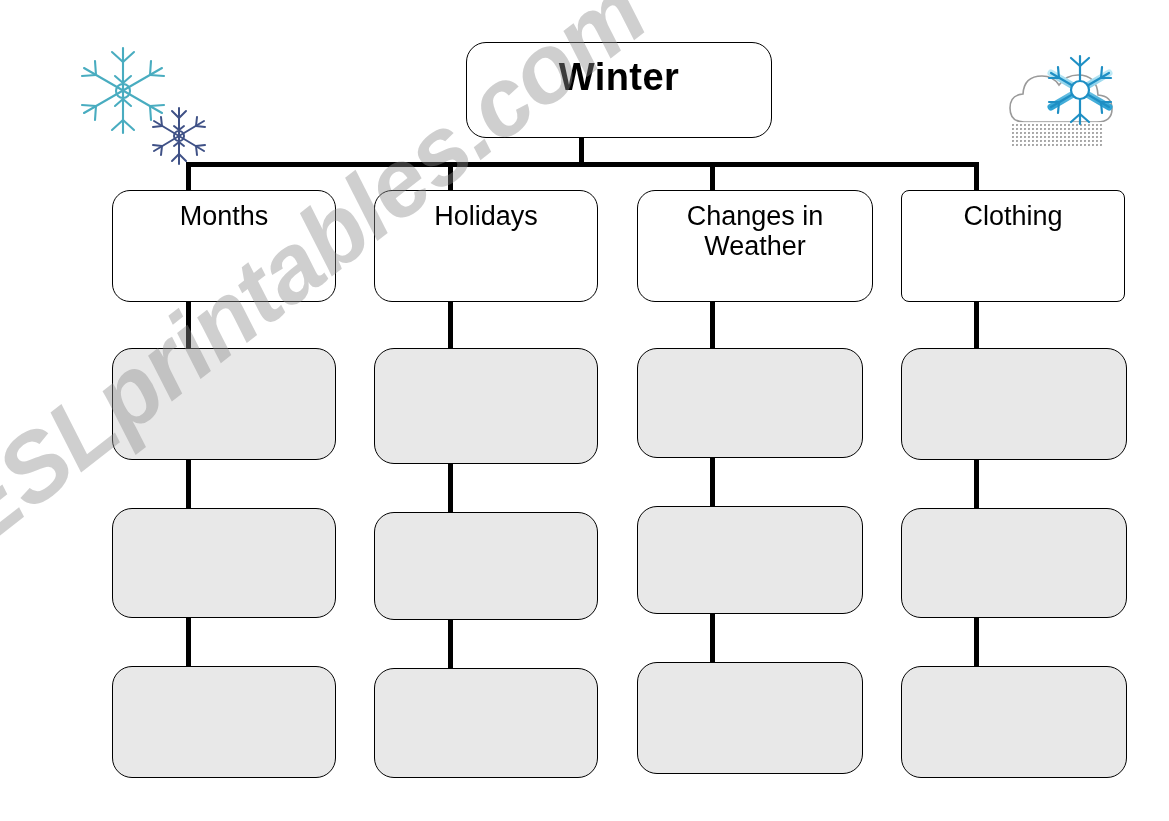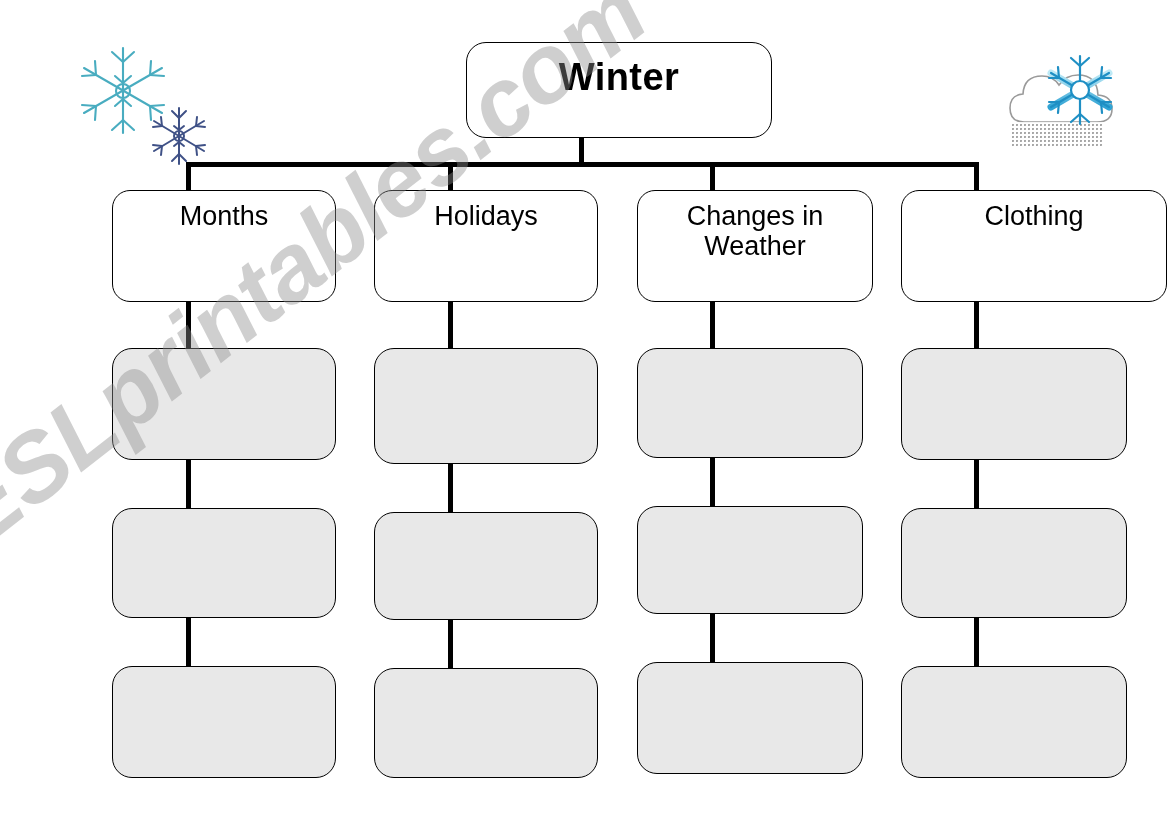--- a/index.html
+++ b/index.html
@@ -237,21 +237,21 @@
   <div class="node cat-node" style="left:75px; top:190px; width:224px; height:112px;">
     <span class="node-label">Months</span>
   </div>
   <div class="node cat-node" style="left:337px; top:190px; width:224px; height:112px;">
     <span class="node-label">Holidays</span>
   </div>
   <div class="node cat-node" style="left:600px; top:190px; width:236px; height:112px;">
     <span class="node-label">Changes in
 Weather</span>
   </div>
-  <div class="node cat-node" style="left:864px; top:190px; width:266px; height:112px;">
+  <div class="node cat-node" style="left:864px; top:190px; width:224px; height:112px;border-radius:8px;">
     <span class="node-label">Clothing</span>
   </div>
 
   <div class="node blank-node" style="left:75px; top:348px; width:224px; height:112px;"></div>
   <div class="node blank-node" style="left:75px; top:508px; width:224px; height:110px;"></div>
   <div class="node blank-node" style="left:75px; top:666px; width:224px; height:112px;"></div>
 
   <div class="node blank-node" style="left:337px; top:348px; width:224px; height:116px;"></div>
   <div class="node blank-node" style="left:337px; top:512px; width:224px; height:108px;"></div>
   <div class="node blank-node" style="left:337px; top:668px; width:224px; height:110px;"></div>

